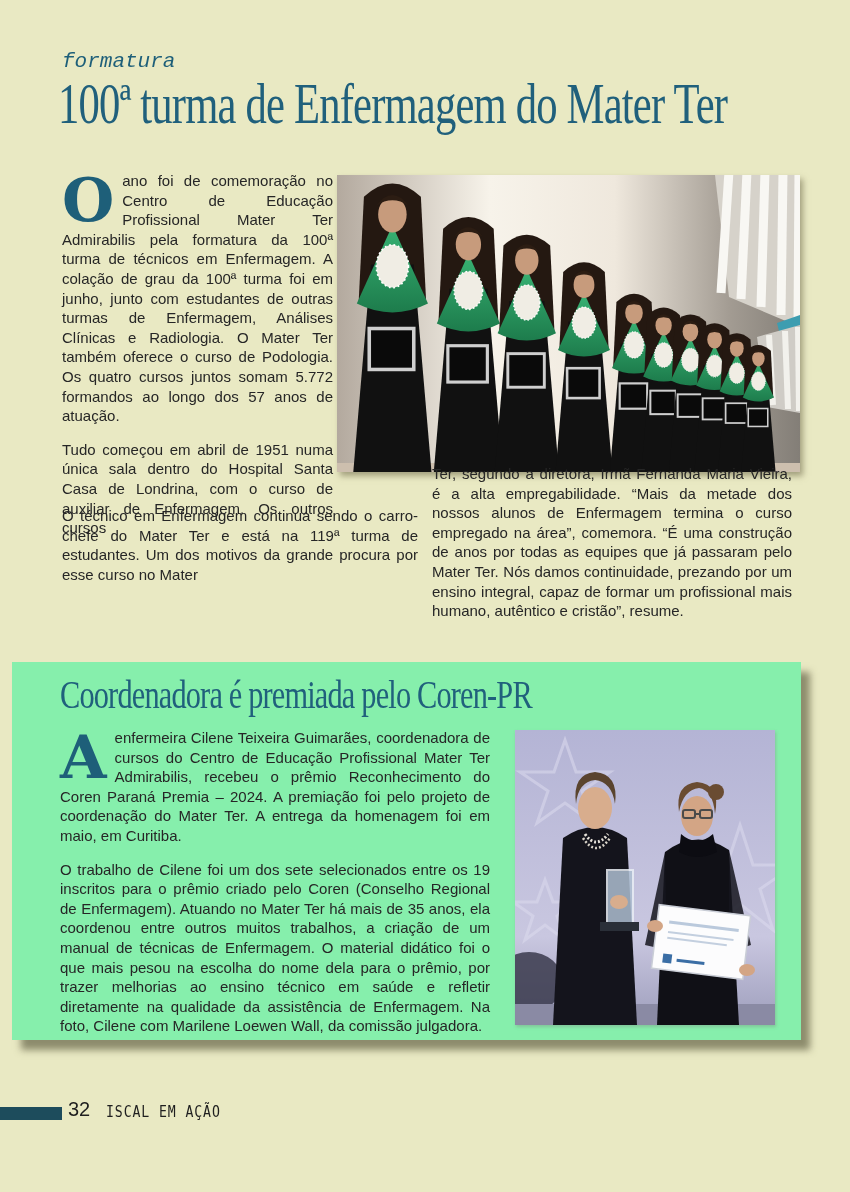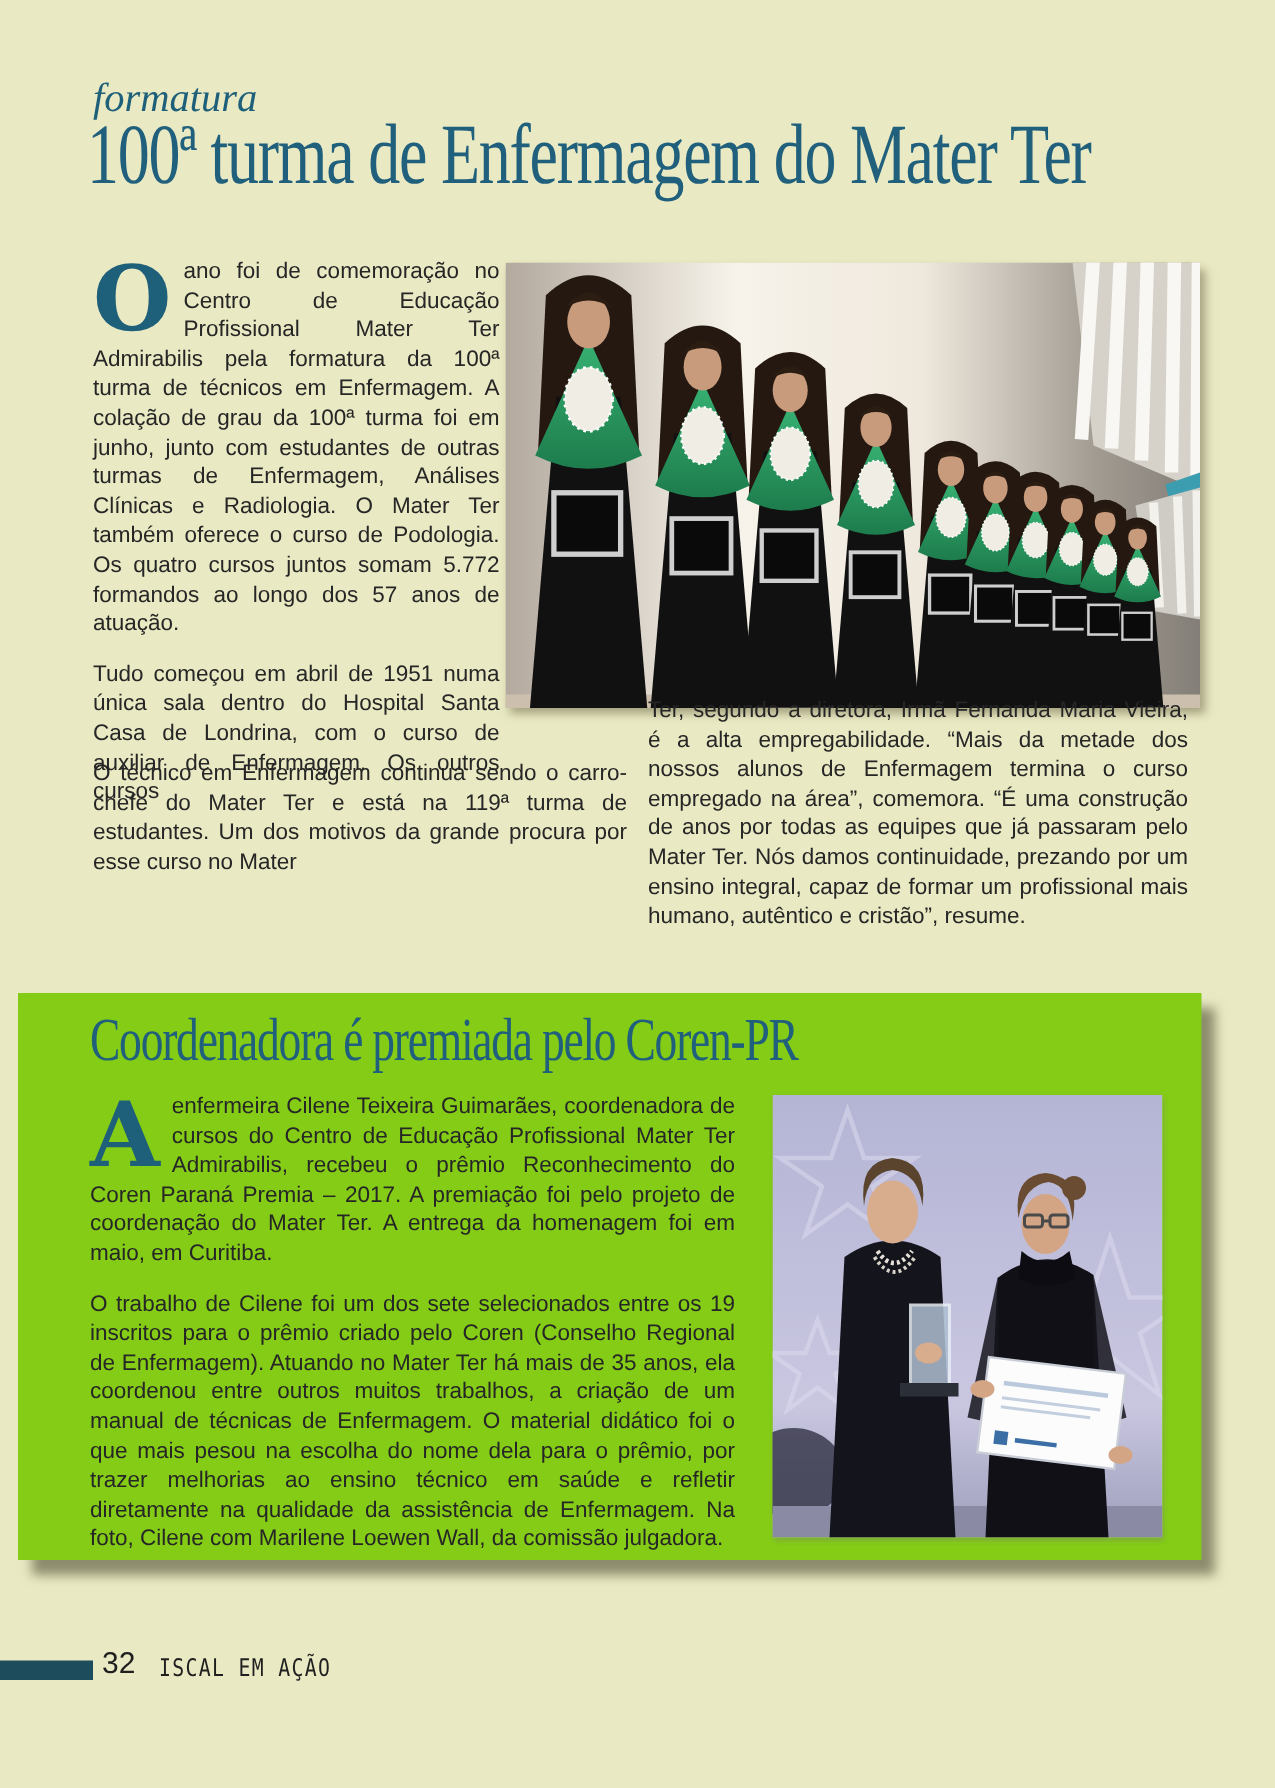--- a/index.html
+++ b/index.html
@@ -1,38 +1,38 @@
 <!DOCTYPE html>
 <html><head>
 <meta charset="utf-8">
 <style>
   html,body{margin:0;padding:0;background:#777;}
   .page{position:relative;width:850px;height:1192px;background:#e9e9c3;overflow:hidden;
         font-family:"Liberation Sans",sans-serif;color:#262626;}
-  .kicker{position:absolute;left:62px;top:50px;font-family:Liberation Serif, serif;font-style:italic;
-          font-size:27px;color:#1e5f79;}
+  .kicker{position:absolute;left:62px;top:50px;font-family:Liberation Mono, monospace;font-style:italic;
+          font-size:21px;color:#1e5f79;}
   .title1{position:absolute;left:58px;top:76px;margin:0;font-weight:400;color:#20607c;white-space:nowrap;}
   .cond{display:inline-block;transform:scale(.82,1.1);transform-origin:0 80%;
         font-family:"Liberation Serif",serif;font-weight:400;letter-spacing:-1px;}
   .title1 .cond{font-size:52px;}
   .title2{position:absolute;left:48px;top:12px;margin:0;font-weight:400;color:#20607c;white-space:nowrap;}
   .title2 .cond{font-size:37px;}
   .para{margin:0;font-size:15px;line-height:19.6px;text-align:justify;}
   .mt{margin-top:14px;}
   .intro{position:absolute;left:62px;top:171px;width:271px;}
   .dropcap{float:left;font-family:"DejaVu Serif",serif;font-weight:700;font-size:60px;line-height:50px;
            color:#1e5f79;margin:4px 8px 0 0;}
   .photo1{position:absolute;left:337px;top:175px;width:463px;height:297px;
           box-shadow:3px 4px 6px rgba(105,100,70,.55);}
   .photo2{position:absolute;left:503px;top:68px;width:260px;height:295px;
           box-shadow:1px 2px 3px rgba(120,120,120,.35);}
   .photo1 svg,.photo2 svg{display:block;}
   .colL{position:absolute;left:62px;top:492px;width:356px;}
   .colR{position:absolute;left:432px;top:464px;width:360px;}
-  .box2{position:absolute;left:12px;top:662px;width:789px;height:378px;background:#84cc16;
+  .box2{position:absolute;left:12px;top:662px;width:789px;height:378px;background:#86efac;
         box-shadow:9px 10px 7px rgba(80,78,52,.6);}
   .boxtext{position:absolute;left:48px;top:66px;width:430px;}
   .fbar{position:absolute;left:0;top:1107px;width:62px;height:13px;background:#1d4c5c;}
   .fnum{position:absolute;left:68px;top:1098px;font-size:20px;color:#1f1f1f;}
   .fmag{position:absolute;left:106px;top:1102px;font-size:15px;letter-spacing:1px;color:#1f1f1f;
         font-family:"DejaVu Sans Mono",monospace;transform:scale(.88,1.08);transform-origin:0 0;}
 </style>
 </head>
 <body>
 
@@ -136,21 +136,21 @@
   <div class="colR">
     <p class="para">Ter, segundo a diretora, Irmã Fernanda Maria Vieira, é a alta empregabilidade. “Mais da metade dos nossos alunos de Enfermagem termina o curso empregado na área”, comemora. “É uma construção de anos por todas as equipes que já passaram pelo Mater Ter. Nós damos continuidade, prezando por um ensino integral, capaz de formar um profissional mais humano, autêntico e cristão”, resume.</p>
   </div>
 
   <div class="box2">
     <h2 class="title2">
       <span class="cond">Coordenadora é premiada pelo Coren-PR</span>
     </h2>
     <div class="boxtext">
       <p class="para">
-        <span class="dropcap">A</span><span>enfermeira Cilene Teixeira Guimarães, coordenadora de cursos do Centro de Educação Profissional Mater Ter Admirabilis, recebeu o prêmio Reconhecimento do Coren Paraná Premia – 2017. A premiação foi pelo projeto de coordenação do Mater Ter. A entrega da homenagem foi em maio, em Curitiba.</span>
+        <span class="dropcap">A</span><span>enfermeira Cilene Teixeira Guimarães, coordenadora de cursos do Centro de Educação Profissional Mater Ter Admirabilis, recebeu o prêmio Reconhecimento do Coren Paraná Premia – 2024. A premiação foi pelo projeto de coordenação do Mater Ter. A entrega da homenagem foi em maio, em Curitiba.</span>
       </p>
       <p class="para mt">O trabalho de Cilene foi um dos sete selecionados entre os 19 inscritos para o prêmio criado pelo Coren (Conselho Regional de Enfermagem). Atuando no Mater Ter há mais de 35 anos, ela coordenou entre outros muitos trabalhos, a criação de um manual de técnicas de Enfermagem. O material didático foi o que mais pesou na escolha do nome dela para o prêmio, por trazer melhorias ao ensino técnico em saúde e refletir diretamente na qualidade da assistência de Enfermagem. Na foto, Cilene com Marilene Loewen Wall, da comissão julgadora.</p>
     </div>
     <div class="photo2">
       <svg width="260" height="295" viewBox="0 0 260 295" xmlns="http://www.w3.org/2000/svg">
         <defs>
           <linearGradient id="lavGrad" x1="0" y1="0" x2="0" y2="1">
             <stop offset="0" stop-color="#b4b4d5"></stop>
             <stop offset="0.7" stop-color="#c9c7e0"></stop>
             <stop offset="1" stop-color="#9e9ebc"></stop>

